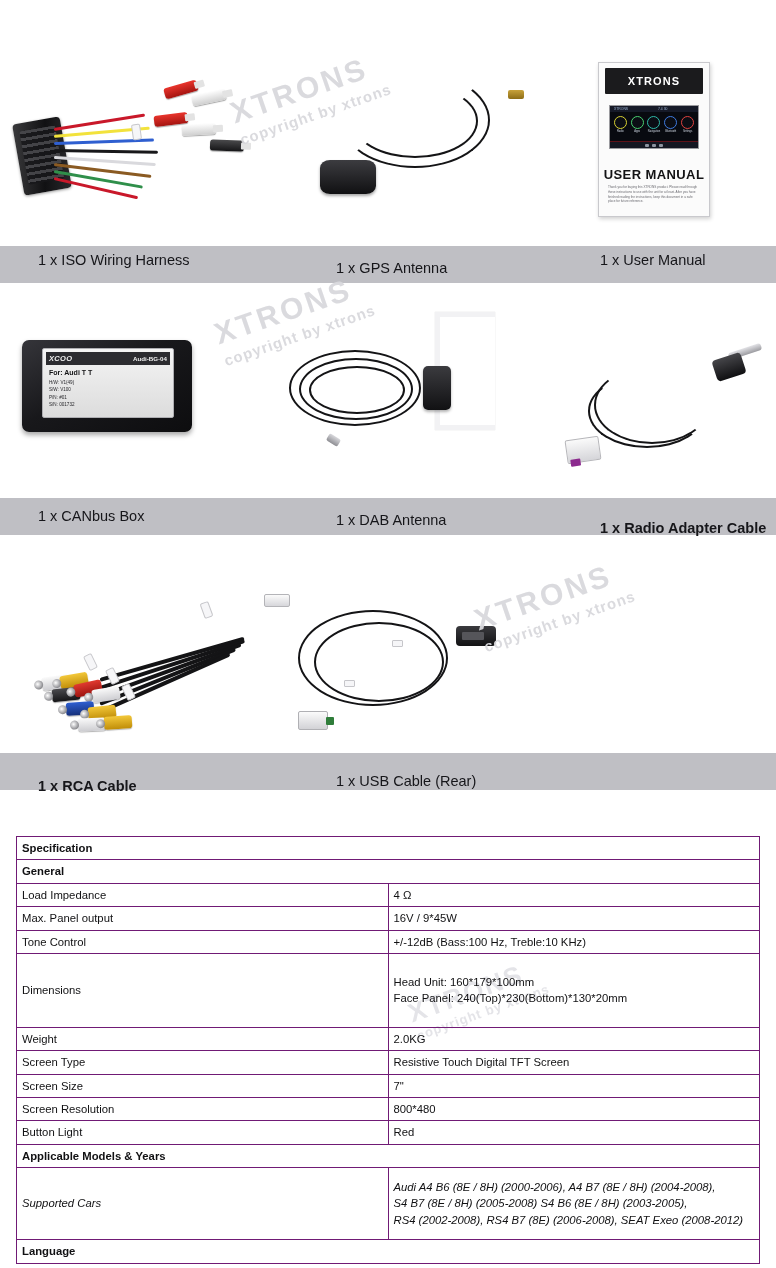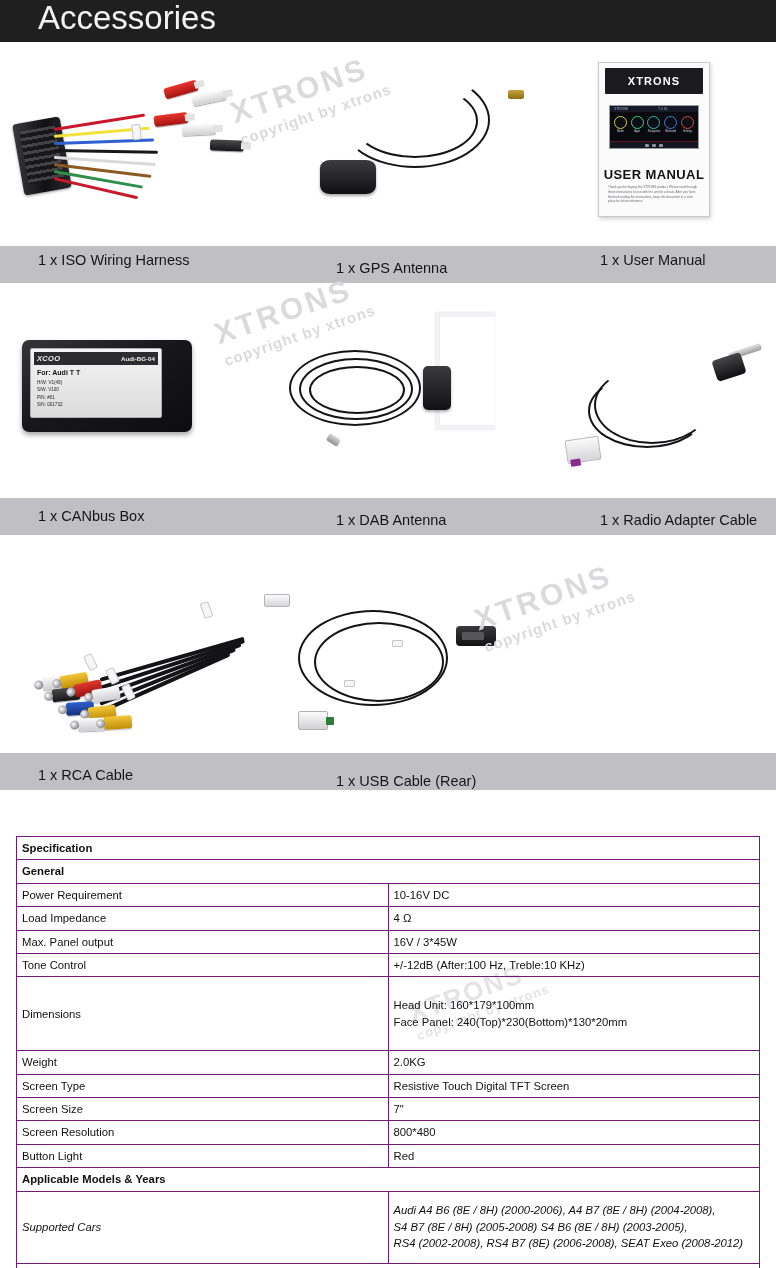--- a/index.html
+++ b/index.html
@@ -39,22 +39,22 @@
   .cap-2 { left:336px; }
   .cap-3 { left:600px; }
   .cap-2b { left:336px; }
 
   
   .band-r1 .cap-1 { top:-4px; }
   .band-r1 .cap-2 { top:4px; }
   .band-r1 .cap-3 { top:-4px; }
   .band-r2 .cap-1 { top:0px; }
   .band-r2 .cap-2 { top:4px; }
-  .band-r2 .cap-3 { top:4px; }
-  .band-r3 .cap-1 { top:4px; }
+  .band-r2 .cap-3 { top:12px;font-weight:bold; }
+  .band-r3 .cap-1 { top:15px;font-weight:bold; }
 
   
   .wm {
     position:absolute; pointer-events:none; user-select:none;
     color:#d9d9dd; font-weight:bold; white-space:nowrap;
     transform: rotate(-19deg); transform-origin: left top;
     opacity:0.95;
   }
   .wm .wm-big { font-size:30px; letter-spacing:3px; display:block; }
   .wm .wm-small { font-size:15px; letter-spacing:1px; display:block; margin-top:2px;}
@@ -147,21 +147,21 @@
   }
 
   
   .canbox{ left:22px; top:332px; width:178px; height:110px; }
   .cb-shell{
     position:absolute; left:0; top:8px; width:170px; height:92px;
     background:linear-gradient(150deg,#35353a 0%,#18181b 45%,#0d0d0f 100%);
     border-radius:7px; box-shadow:0 3px 5px rgba(0,0,0,.35);
   }
   .cb-label{
-    position:absolute; left:8px; top:8px; width:132px; height:70px;
+    position:absolute; left:20px; top:8px; width:132px; height:70px;
     background:linear-gradient(#f4f4f4,#dcdcdc);
     border:1px solid #aeaeb2; border-radius:2px; overflow:hidden;
   }
   .cb-brandbar{
     position:absolute;left:3px;top:3px;right:3px;height:13px;
     background:#2c2c30; display:flex; align-items:center; justify-content:space-between;
     padding:0 3px;
   }
   .cb-logo{ color:#f1f1f1; font-size:7.5px; font-weight:bold; font-style:italic; letter-spacing:.3px;}
   .cb-model{ color:#f1f1f1; font-size:6.2px; font-weight:bold; }
@@ -278,23 +278,20 @@
     color:#e4e4e8; font-size:26px; font-weight:bold; letter-spacing:2px;
     transform:rotate(-20deg); transform-origin:left top; pointer-events:none;
   }
   .wm-table small{ display:block; font-size:13px; letter-spacing:1px; }
 </style>
 </head>
 <body>
 
 <div class="page">
 
-  <div class="header">
-    <div class="header-title">Accessories</div>
-  </div>
 
   <div class="acc-row" style="top:42px;">
     <div class="acc-photos" style="height:204px;">
 
       <div class="photo harness" style="top:20px;">
         <div class="plug-body"></div>
         <div class="wirebundle">
           <div class="wire" style="left:0;top:4px;width:92px;background:#c9182a;transform:rotate(-9deg);"></div>
           <div class="wire" style="left:0;top:11px;width:96px;background:#f2e23c;transform:rotate(-5deg);"></div>
           <div class="wire" style="left:0;top:18px;width:100px;background:#2f5fd0;transform:rotate(-2deg);"></div>
@@ -476,34 +473,30 @@
   <div class="spec-wrap">
     <table class="spec">
       <tbody id="spec-body">
           <tr>
             <td class="k" colspan="2" style="font-weight:bold">Specification</td>
           </tr>
           <tr class="section">
             <td colspan="2">General</td>
           </tr>
           <tr>
-            <td class="k">Power Requirement</td>
-            <td class="v nowrap">10-16V DC</td>
-          </tr>
-          <tr>
             <td class="k">Load Impedance</td>
             <td class="v nowrap">4 Ω</td>
           </tr>
           <tr>
             <td class="k">Max. Panel output</td>
-            <td class="v nowrap">16V / 3*45W</td>
+            <td class="v nowrap">16V / 9*45W</td>
           </tr>
           <tr>
             <td class="k">Tone Control</td>
-            <td class="v nowrap"> +/-12dB (After:100 Hz, Treble:10 KHz)</td>
+            <td class="v nowrap"> +/-12dB (Bass:100 Hz, Treble:10 KHz)</td>
           </tr>
           <tr>
             <td class="k tall">Dimensions</td>
             <td class="v tall nowrap">Head Unit: 160*179*100mm
 Face Panel: 240(Top)*230(Bottom)*130*20mm</td>
           </tr>
           <tr>
             <td class="k">Weight</td>
             <td class="v nowrap">2.0KG</td>
           </tr>

